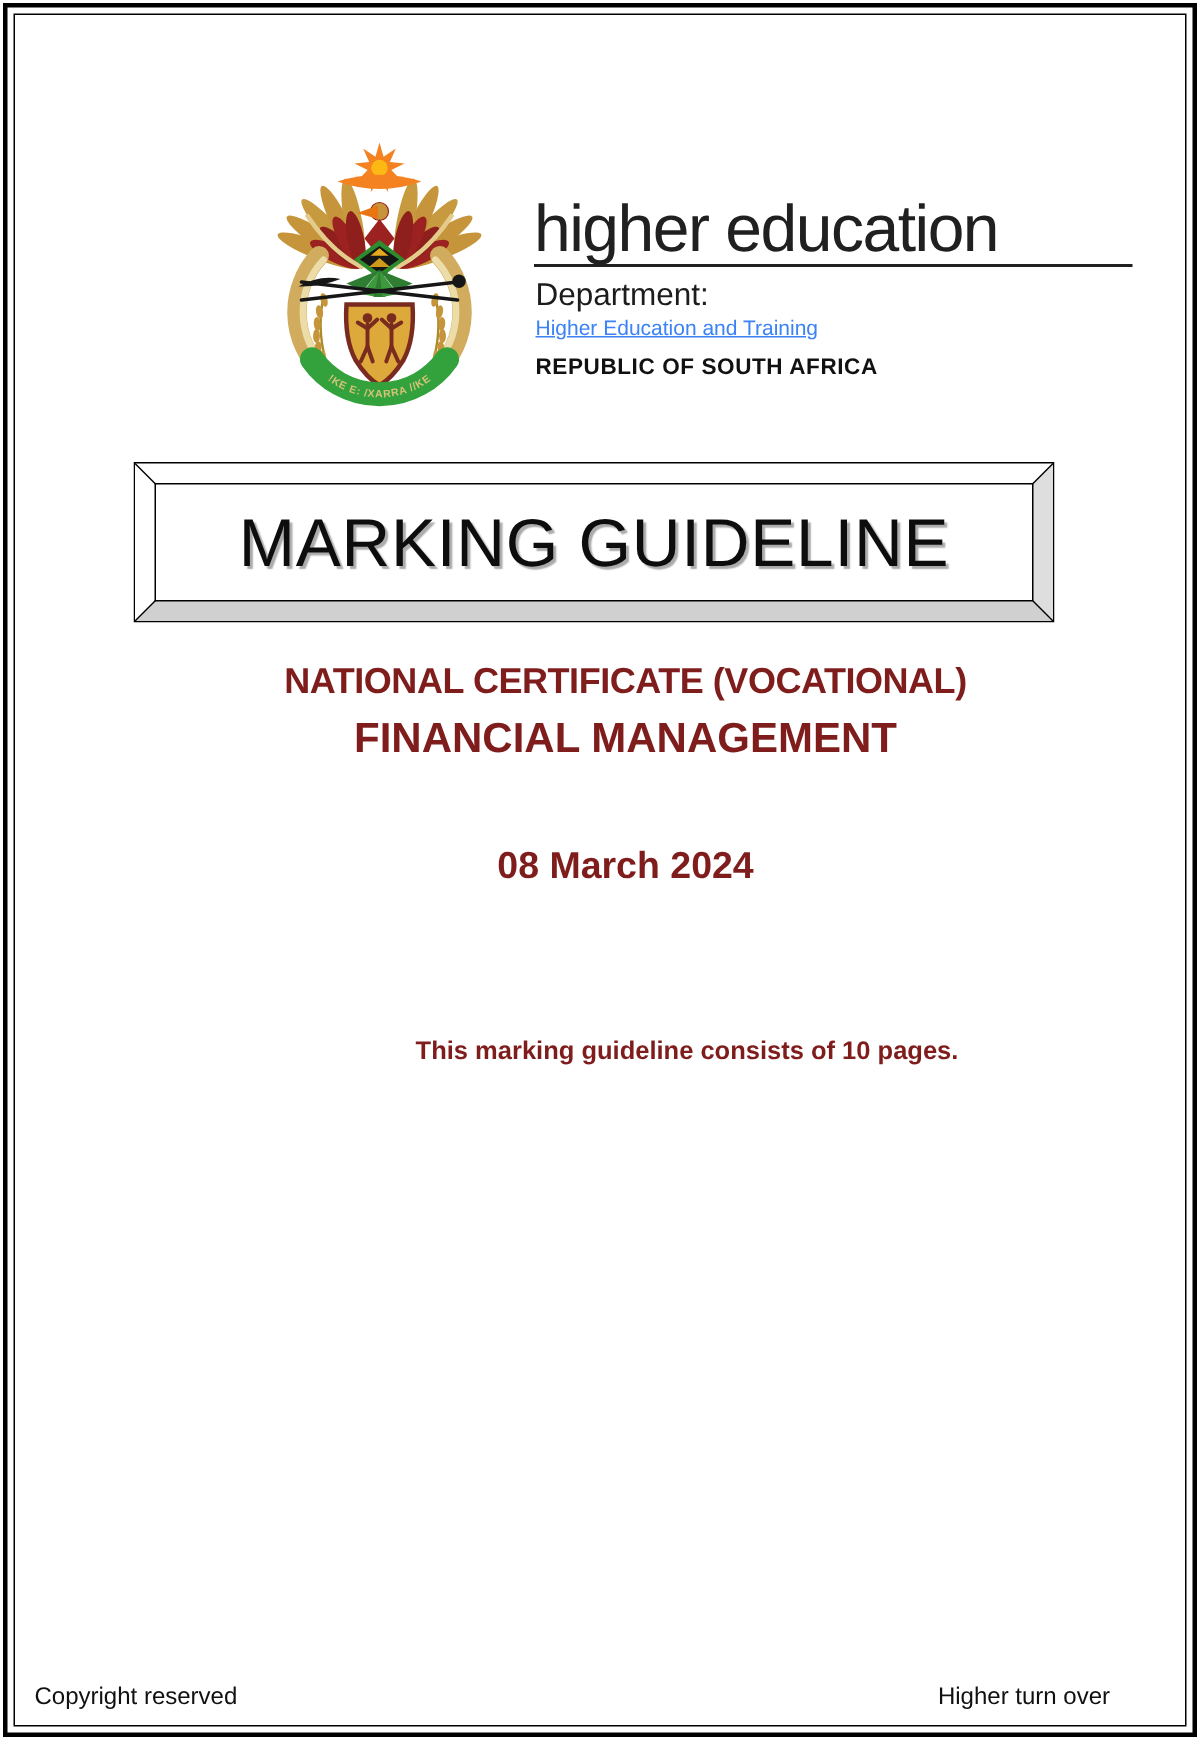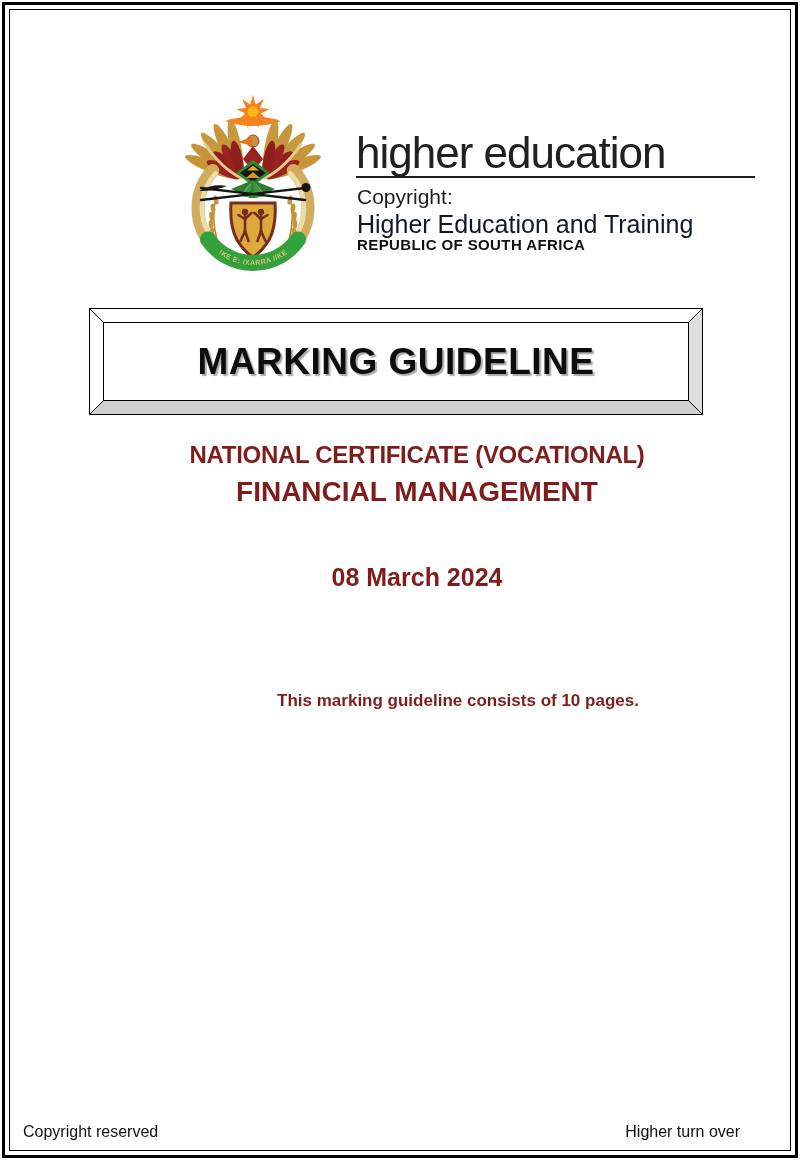--- a/index.html
+++ b/index.html
@@ -8,30 +8,30 @@
     font-family:"Liberation Sans", sans-serif; color:#111; overflow:hidden;
   }
   .border-outer { position:absolute; top:2px; left:2px; right:2px; bottom:2px; border:3px solid #000; pointer-events:none; }
   .border-inner { position:absolute; top:9px; left:9px; right:9px; bottom:9px; border:1px solid #000; pointer-events:none; }
 
   
   .emblem { position:absolute; left:169px; top:90px; width:166px; height:188px; }
   .wordmark { position:absolute; left:356px; top:86px; font-size:44px; line-height:43px; letter-spacing:-1px; color:#202020;margin-top:45px; }
   .header-rule { position:absolute; left:356px; top:176px; width:399px; height:2px; background:#202020; }
   .dept-label { position:absolute; left:357px; top:185px; font-size:21px; color:#1c1c1c; }
-  .dept-name  { position:absolute; left:357px; top:210px; font-size:25px; color:#0f172a; }
+  .dept-name  { position:absolute; left:357px; top:210px; font-size:14px; color:#3b82f6;text-decoration:underline; }
   .country    { position:absolute; left:357px; top:236px; font-size:15px; font-weight:bold; letter-spacing:0.4px; color:#111; }
 
   
   .title-box { position:absolute; left:89px; top:308px; width:614px; height:107px; }
   .title-box svg { position:absolute; left:0; top:0; }
   .title-text {
     position:absolute; left:15px; top:15px; right:15px; bottom:15px;
     display:flex; align-items:center; justify-content:center;
-    font-size:37px; font-weight:bold; letter-spacing:0.5px; color:#0d0d0d;
+    font-size:45px; font-weight:normal; letter-spacing:0.5px; color:#0d0d0d;
     text-shadow:2px 2px 1px #ababab;
   }
 
   
   .cline { position:absolute; left:0; width:800px; text-align:center; font-weight:bold; color:#7f1d1d;margin-left:17px; }
   .l-cert    { top:441px; font-size:24px; letter-spacing:-0.3px; }
   .l-subject { top:476px; font-size:28px; }
   .l-level   { top:516px; font-size:25px; }
   .l-date    { top:563px; font-size:25px; }
   .l-note    { top:691px; font-size:17px;padding-left:41px; }
@@ -123,21 +123,21 @@
     <path d="M39,149.5 A55,55 0 0 0 129,149.5" stroke="#33A23C" stroke-width="16" fill="none" stroke-linecap="round"></path>
     <text font-size="7" font-weight="bold" fill="#D6C27A" letter-spacing="0.5">
       <textPath href="#mottoArc" startOffset="50%" text-anchor="middle">!KE E: /XARRA //KE</textPath>
     </text>
   </svg>
 
   <div class="wordmark">
     <div>higher education</div>
   </div>
   <div class="header-rule"></div>
-  <div class="dept-label">Copyright:</div>
+  <div class="dept-label">Department:</div>
   <div class="dept-name">Higher Education and Training</div>
   <div class="country">REPUBLIC OF SOUTH AFRICA</div>
 
   <div class="title-box">
     <svg width="614" height="107" viewBox="0 0 614 107" xmlns="http://www.w3.org/2000/svg" aria-hidden="true">
       <rect x="0.5" y="0.5" width="613" height="106" fill="#ffffff" stroke="#000"></rect>
       <polygon points="1,106 15,92 599,92 613,106" fill="#d0d0d0"></polygon>
       <polygon points="613,1 599,15 599,92 613,106" fill="#dedede"></polygon>
       <rect x="14.5" y="14.5" width="585" height="78" fill="#ffffff" stroke="#000"></rect>
       <line x1="1" y1="1" x2="15" y2="15" stroke="#000"></line>

